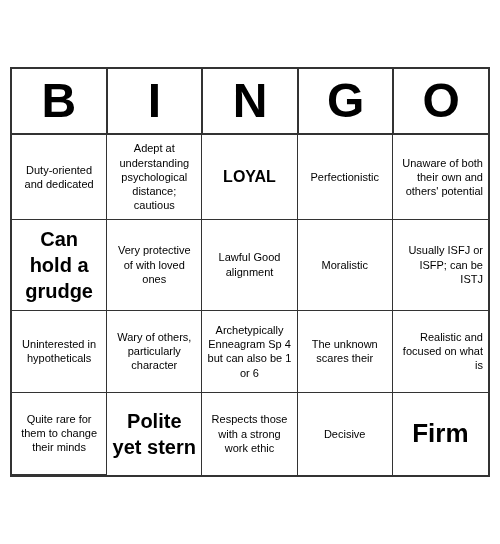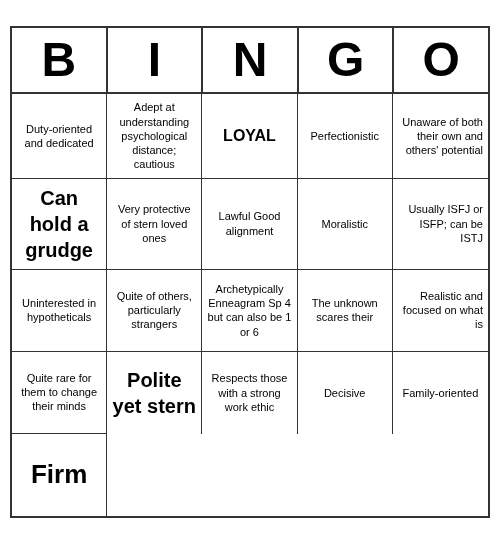--- a/index.html
+++ b/index.html
@@ -79,29 +79,28 @@
       <div class="bingo-letter">G</div>
       <div class="bingo-letter">O</div>
     </div>
   <div class="bingo-grid">
   <div class="bingo-cell">Duty-oriented and dedicated</div>
       <div class="bingo-cell">Adept at understanding psychological distance; cautious</div>
       <div class="bingo-cell large-text">LOYAL</div>
       <div class="bingo-cell">Perfectionistic</div>
       <div class="bingo-cell">Unaware of both their own and others' potential</div>
       <div class="bingo-cell medium-text">Can hold a grudge</div>
-      <div class="bingo-cell">Very protective of stern loved ones</div>
+      <div class="bingo-cell">Very protective of with loved ones</div>
       <div class="bingo-cell">Lawful Good alignment</div>
       <div class="bingo-cell">Moralistic</div>
       <div class="bingo-cell">Usually ISFJ or ISFP; can be ISTJ</div>
       <div class="bingo-cell">Uninterested in hypotheticals</div>
-      <div class="bingo-cell">Quite of others, particularly strangers</div>
+      <div class="bingo-cell">Wary of others, particularly character</div>
       <div class="bingo-cell">Archetypically Enneagram Sp 4 but can also be 1 or 6</div>
       <div class="bingo-cell">The unknown scares their</div>
       <div class="bingo-cell">Realistic and focused on what is</div>
       <div class="bingo-cell">Quite rare for them to change their minds</div>
       <div class="bingo-cell last-row medium-text">Polite yet stern</div>
       <div class="bingo-cell last-row">Respects those with a strong work ethic</div>
       <div class="bingo-cell last-row">Decisive</div>
-      <div class="bingo-cell last-row">Family-oriented</div>
       <div class="bingo-cell last-row xlarge-text">Firm</div>
     </div>
 </div>
 
 </body></html>

